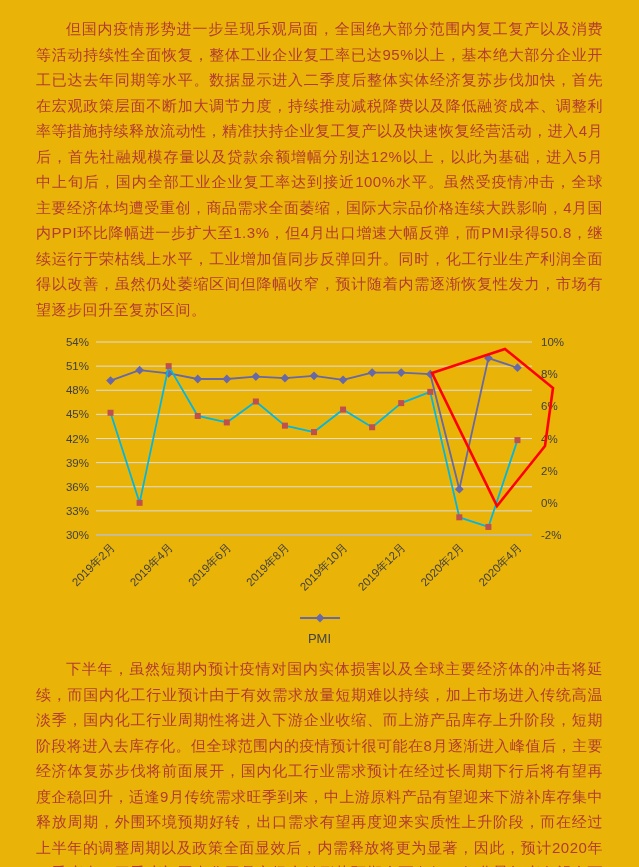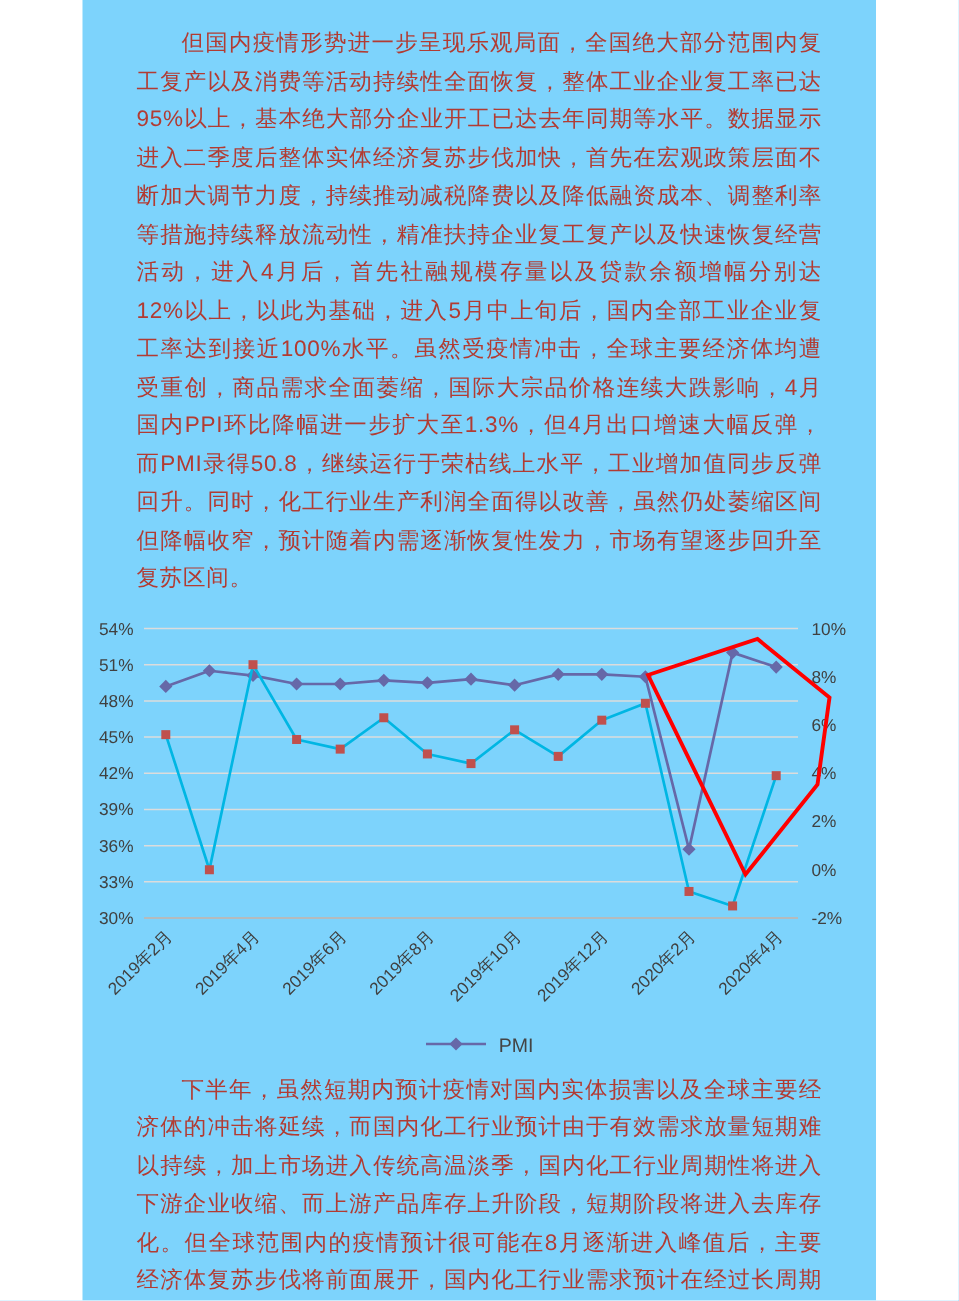--- a/index.html
+++ b/index.html
@@ -1,23 +1,23 @@
 <!DOCTYPE html>
 <html lang="zh"><head>
 <meta charset="utf-8">
 <style>
   * { box-sizing: border-box; margin: 0; padding: 0; }
   html, body { background: #ffffff; }
   body { font-family: "Liberation Sans", "DejaVu Sans", sans-serif; }
   .page {
     position: relative;
-    width: 529px;
+    width: 639px;
     height: 867px;
     margin: 0 auto;
-    background: #7dd3fc;
+    background: #eab308;
     padding-top: 16px;
     display: flex;
     flex-direction: column;
     overflow: hidden;
   }
   .para {
     padding: 0 36px;
     font-size: 15px;
     line-height: 25.5px;
     letter-spacing: 0.5px;
@@ -39,20 +39,21 @@
     margin-top: 16px;
     align-items: center;
     justify-content: center;
   }
   .legend-item {
     display: flex;
     align-items: center;
     gap: 7px;
     font-size: 13px;
     color: #444444;
+    flex-direction: column;
   }
   .legend-marker { width: 42px; height: 12px; display: block; }
 </style>
 </head>
 <body>
 
 <div class="page">
 
   <p class="para" style="color: rgb(178, 59, 50);">但国内疫情形势进一步呈现乐观局面，全国绝大部分范围内复工复产以及消费等活动持续性全面恢复，整体工业企业复工率已达95%以上，基本绝大部分企业开工已达去年同期等水平。数据显示进入二季度后整体实体经济复苏步伐加快，首先在宏观政策层面不断加大调节力度，持续推动减税降费以及降低融资成本、调整利率等措施持续释放流动性，精准扶持企业复工复产以及快速恢复经营活动，进入4月后，首先社融规模存量以及贷款余额增幅分别达12%以上，以此为基础，进入5月中上旬后，国内全部工业企业复工率达到接近100%水平。虽然受疫情冲击，全球主要经济体均遭受重创，商品需求全面萎缩，国际大宗品价格连续大跌影响，4月国内PPI环比降幅进一步扩大至1.3%，但4月出口增速大幅反弹，而PMI录得50.8，继续运行于荣枯线上水平，工业增加值同步反弹回升。同时，化工行业生产利润全面得以改善，虽然仍处萎缩区间但降幅收窄，预计随着内需逐渐恢复性发力，市场有望逐步回升至复苏区间。</p>
 

